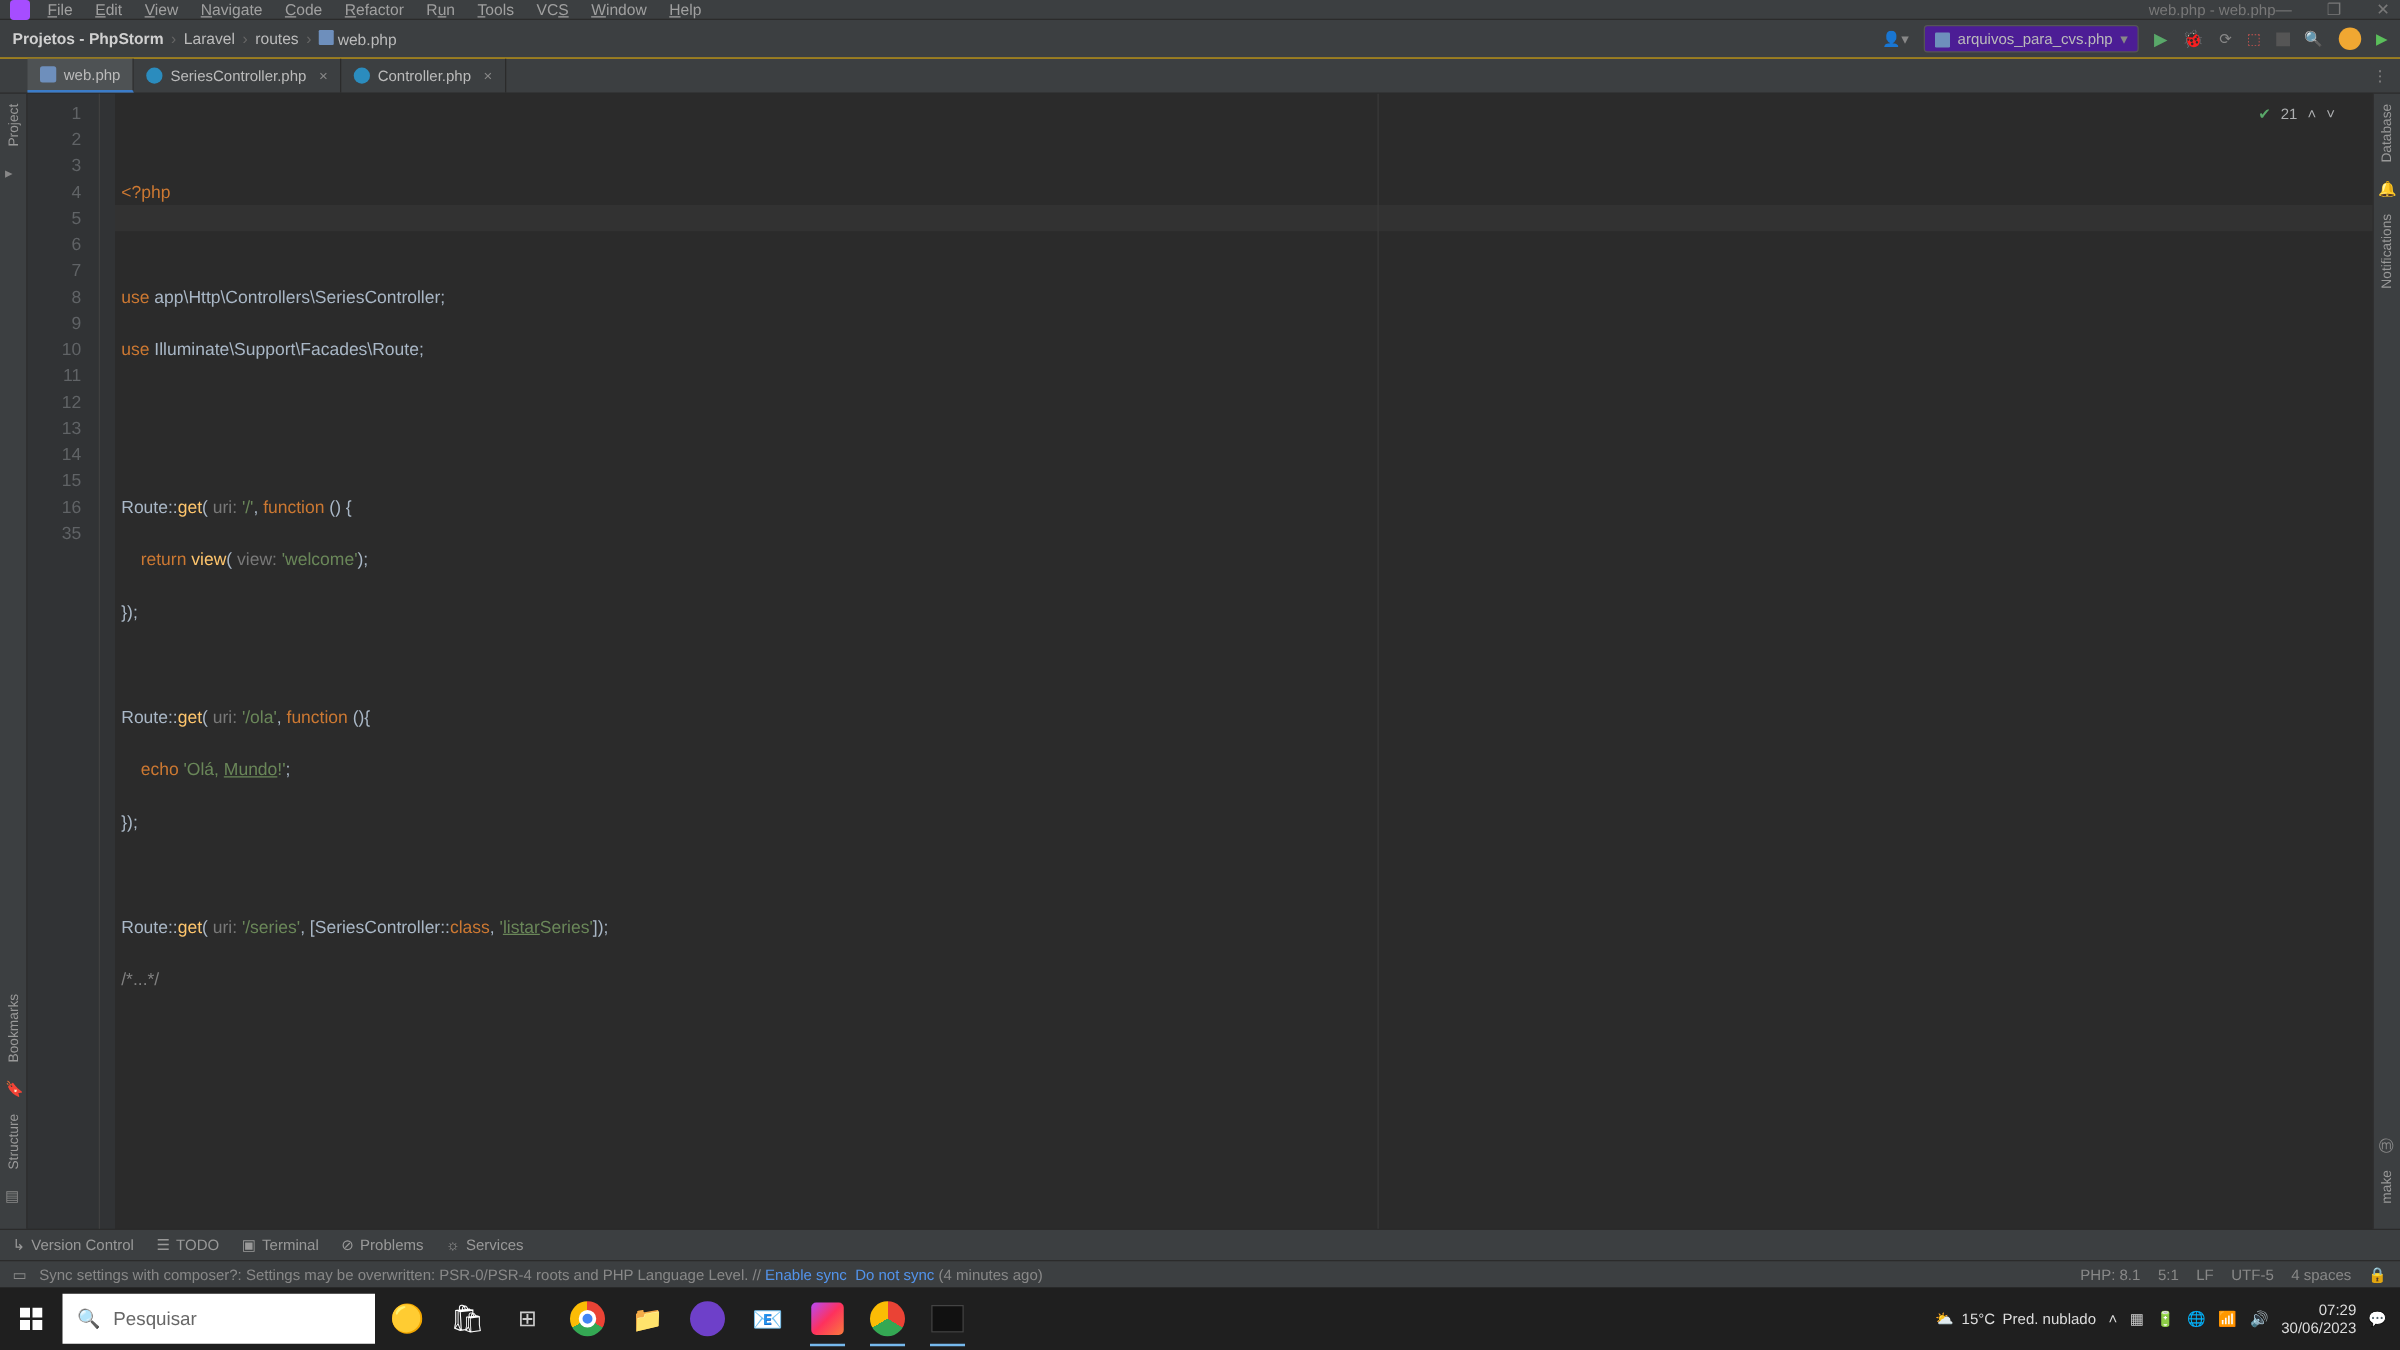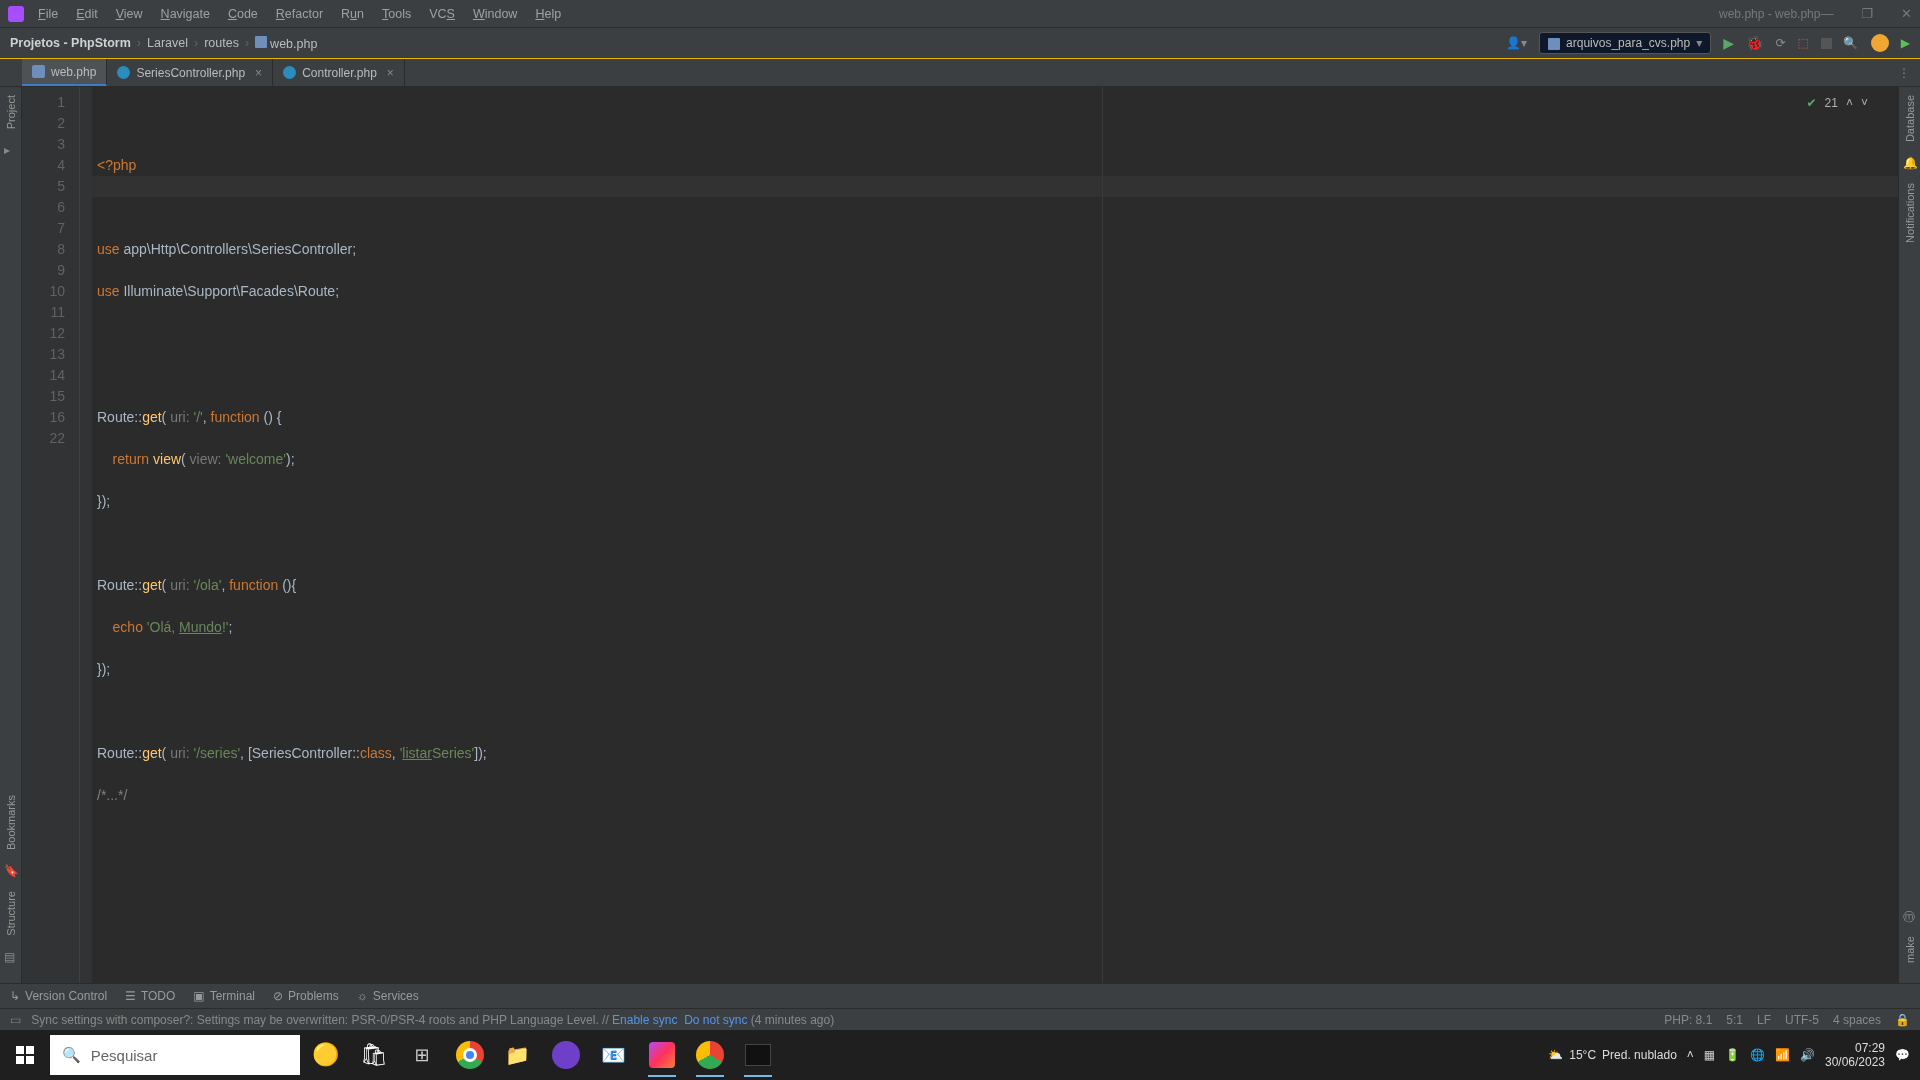--- a/index.html
+++ b/index.html
@@ -1,30 +1,30 @@
 <!DOCTYPE html>
 <html><head>
 <meta charset="utf-8">
 <style>
 *{margin:0;padding:0;box-sizing:border-box;font-family:"Segoe UI",Arial,sans-serif}
 body{width:1920px;height:1080px;background:#2b2b2b;color:#bbb;overflow:hidden;display:flex;flex-direction:column;font-size:12px}
-.titlebar{height:28px;background:#3c3f41;display:flex;align-items:center;padding:0 8px;color:#a0a0a0;border-bottom:1px solid #2b2b2b}
+.titlebar{height:16px;background:#3c3f41;display:flex;align-items:center;padding:0 8px;color:#a0a0a0;border-bottom:1px solid #2b2b2b}
 .app-icon{width:16px;height:16px;background:#a64dff;border-radius:3px;margin-right:14px}
 .menu-items{display:flex;gap:18px;font-size:12.5px}
 .menu-items span{cursor:pointer}
 .menu-items u{text-decoration:underline}
 .title-center{flex:1;text-align:right;padding-left:60px;color:#787878}
 .wincontrols{display:flex;gap:28px;color:#787878;font-size:13px}
 .toolbar{height:31px;background:#3c3f41;display:flex;align-items:center;padding:0 10px;border-bottom:1px solid #eab308}
 .breadcrumb{display:flex;align-items:center;gap:6px;font-size:12.5px;color:#bbb}
 .breadcrumb .strong{font-weight:bold;color:#d0d0d0}
 .breadcrumb .chev{color:#666}
 .file-icon-sm{width:12px;height:12px;background:#6e8fbc;border-radius:1px;display:inline-block;margin-right:3px}
 .toolbar-right{margin-left:auto;display:flex;align-items:center;gap:12px}
-.runconfig{background:#0f172a;border:1px solid #555;padding:3px 8px;border-radius:3px;display:flex;align-items:flex-end;gap:6px;color:#bbb;min-width:150px}
+.runconfig{background:#4c1d95;border:1px solid #555;padding:3px 8px;border-radius:3px;display:flex;align-items:flex-end;gap:6px;color:#bbb;min-width:150px}
 .runconfig .arrow{margin-left:auto;color:#888}
 .tri-run{color:#59a869;font-size:14px}
 .tri-debug{color:#59a869;font-size:14px}
 .tri-stop{width:11px;height:11px;background:#555;display:inline-block}
 .icobtn{color:#888;cursor:pointer}
 .avatar-yellow{width:18px;height:18px;background:#f0a732;border-radius:50%}
 .tri-green{color:#5bbf5b}
 .tabs{height:28px;background:#3c3f41;display:flex;align-items:stretch;border-bottom:1px solid #2b2b2b;padding-left:22px}
 .tab{display:flex;align-items:center;padding:0 10px;gap:6px;color:#bbb;border-right:1px solid #2b2b2b;cursor:pointer}
 .tab.active{background:#4e5254;border-bottom:2px solid #3b7cc9}
@@ -167,21 +167,21 @@
         <div>7</div>
         <div>8</div>
         <div>9</div>
         <div>10</div>
         <div>11</div>
         <div>12</div>
         <div>13</div>
         <div>14</div>
         <div>15</div>
         <div>16</div>
-        <div>22</div>
+        <div>35</div>
     </div>
     <div class="fold-marks"></div>
     <div class="code">
 <div class="line5"></div>
 <div class="ruler"></div>
 <div><span class="kw">&lt;?php</span></div>
 <div> </div>
 <div><span class="kw">use </span><span class="cls">app\Http\Controllers\SeriesController</span><span>;</span></div>
 <div><span class="kw">use </span><span class="cls">Illuminate\Support\Facades\Route</span><span>;</span></div>
 <div> </div>

